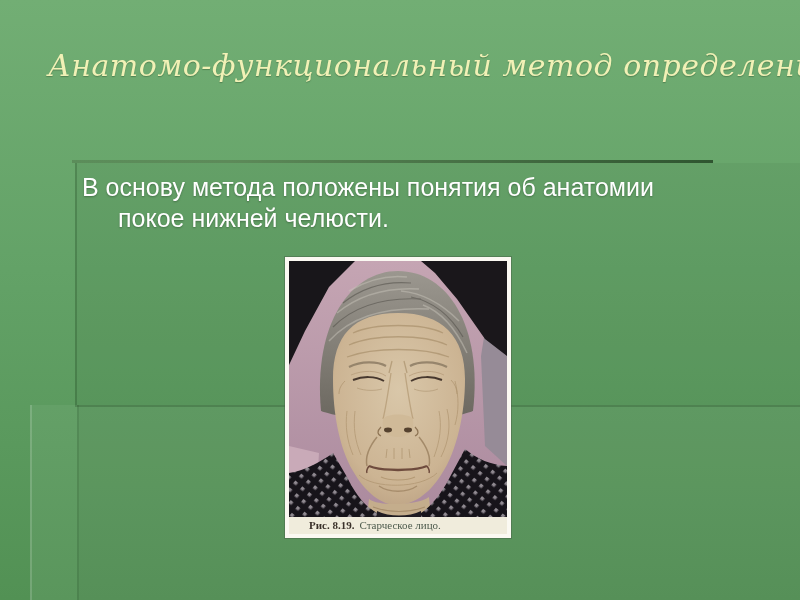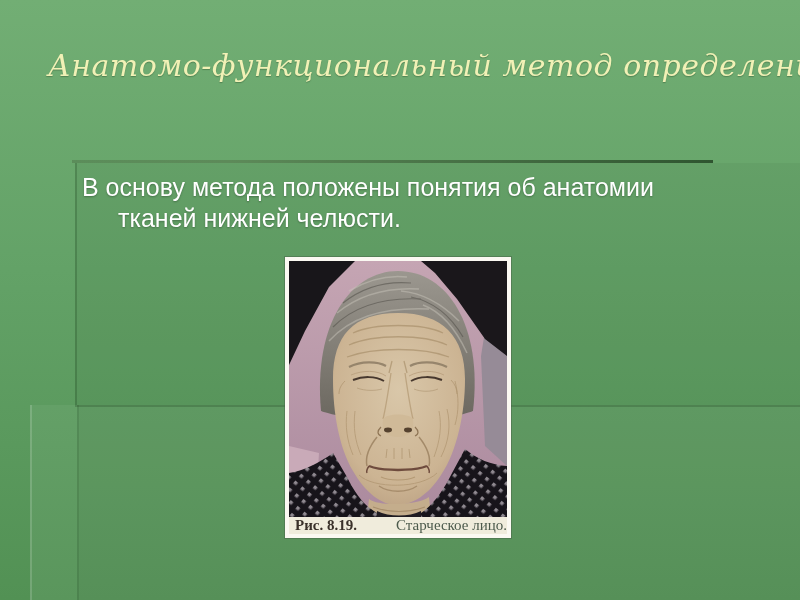--- a/index.html
+++ b/index.html
@@ -46,22 +46,22 @@
   .figure{
     position:absolute;left:285px;top:257px;width:226px;height:281px;
     background:var(--photo-frame,#fbf9f2);
     box-shadow:0 0 0 1px rgba(70,95,70,.45);
     padding:4px;box-sizing:border-box;
   }
   .photo{display:block;width:218px;height:256px;}
   .caption{
     height:17px;display:flex;align-items:center;
     background:var(--caption-strip,#f0ecdc);
-    font-family:"Liberation Serif",serif;font-size:15px;line-height:17px;
-    white-space:nowrap;overflow:hidden;padding-left:6px;justify-content:space-between;
+    font-family:"Liberation Serif",serif;font-size:11px;line-height:17px;
+    white-space:nowrap;overflow:hidden;padding-left:20px;
   }
   .caption .lbl{font-weight:bold;color:var(--caption-label,#3a312a);margin-right:5px;}
   .caption .txt{color:var(--caption-text-color,#4c5a4c);}
 </style>
 </head>
 <body>
 
 <div class="slide">
 
   <div class="decor-a"></div>
@@ -69,21 +69,21 @@
   <div class="decor-c"></div>
 
   <div class="title">
     <div>Анатомо-функциональный метод определения</div>
   </div>
 
   <div class="divider"></div>
 
   <div class="body-text">
     <div>В основу метода положены понятия об анатомии</div>
-    <div class="cont">тканей нижней челюсти.</div>
+    <div class="cont">покое нижней челюсти.</div>
   </div>
 
   <div class="figure">
     <svg class="photo" viewBox="0 0 218 256" xmlns="http://www.w3.org/2000/svg" role="img" aria-label="Фотография: старческое лицо пожилой женщины">
       <defs>
         <linearGradient id="bgMauve" x1="0" y1="0" x2="0" y2="1">
           <stop offset="0" stop-color="#c5a5b3"></stop>
           <stop offset="1" stop-color="#ab8a9e"></stop>
         </linearGradient>
         <radialGradient id="skinG" cx="0.5" cy="0.40" r="0.75">

